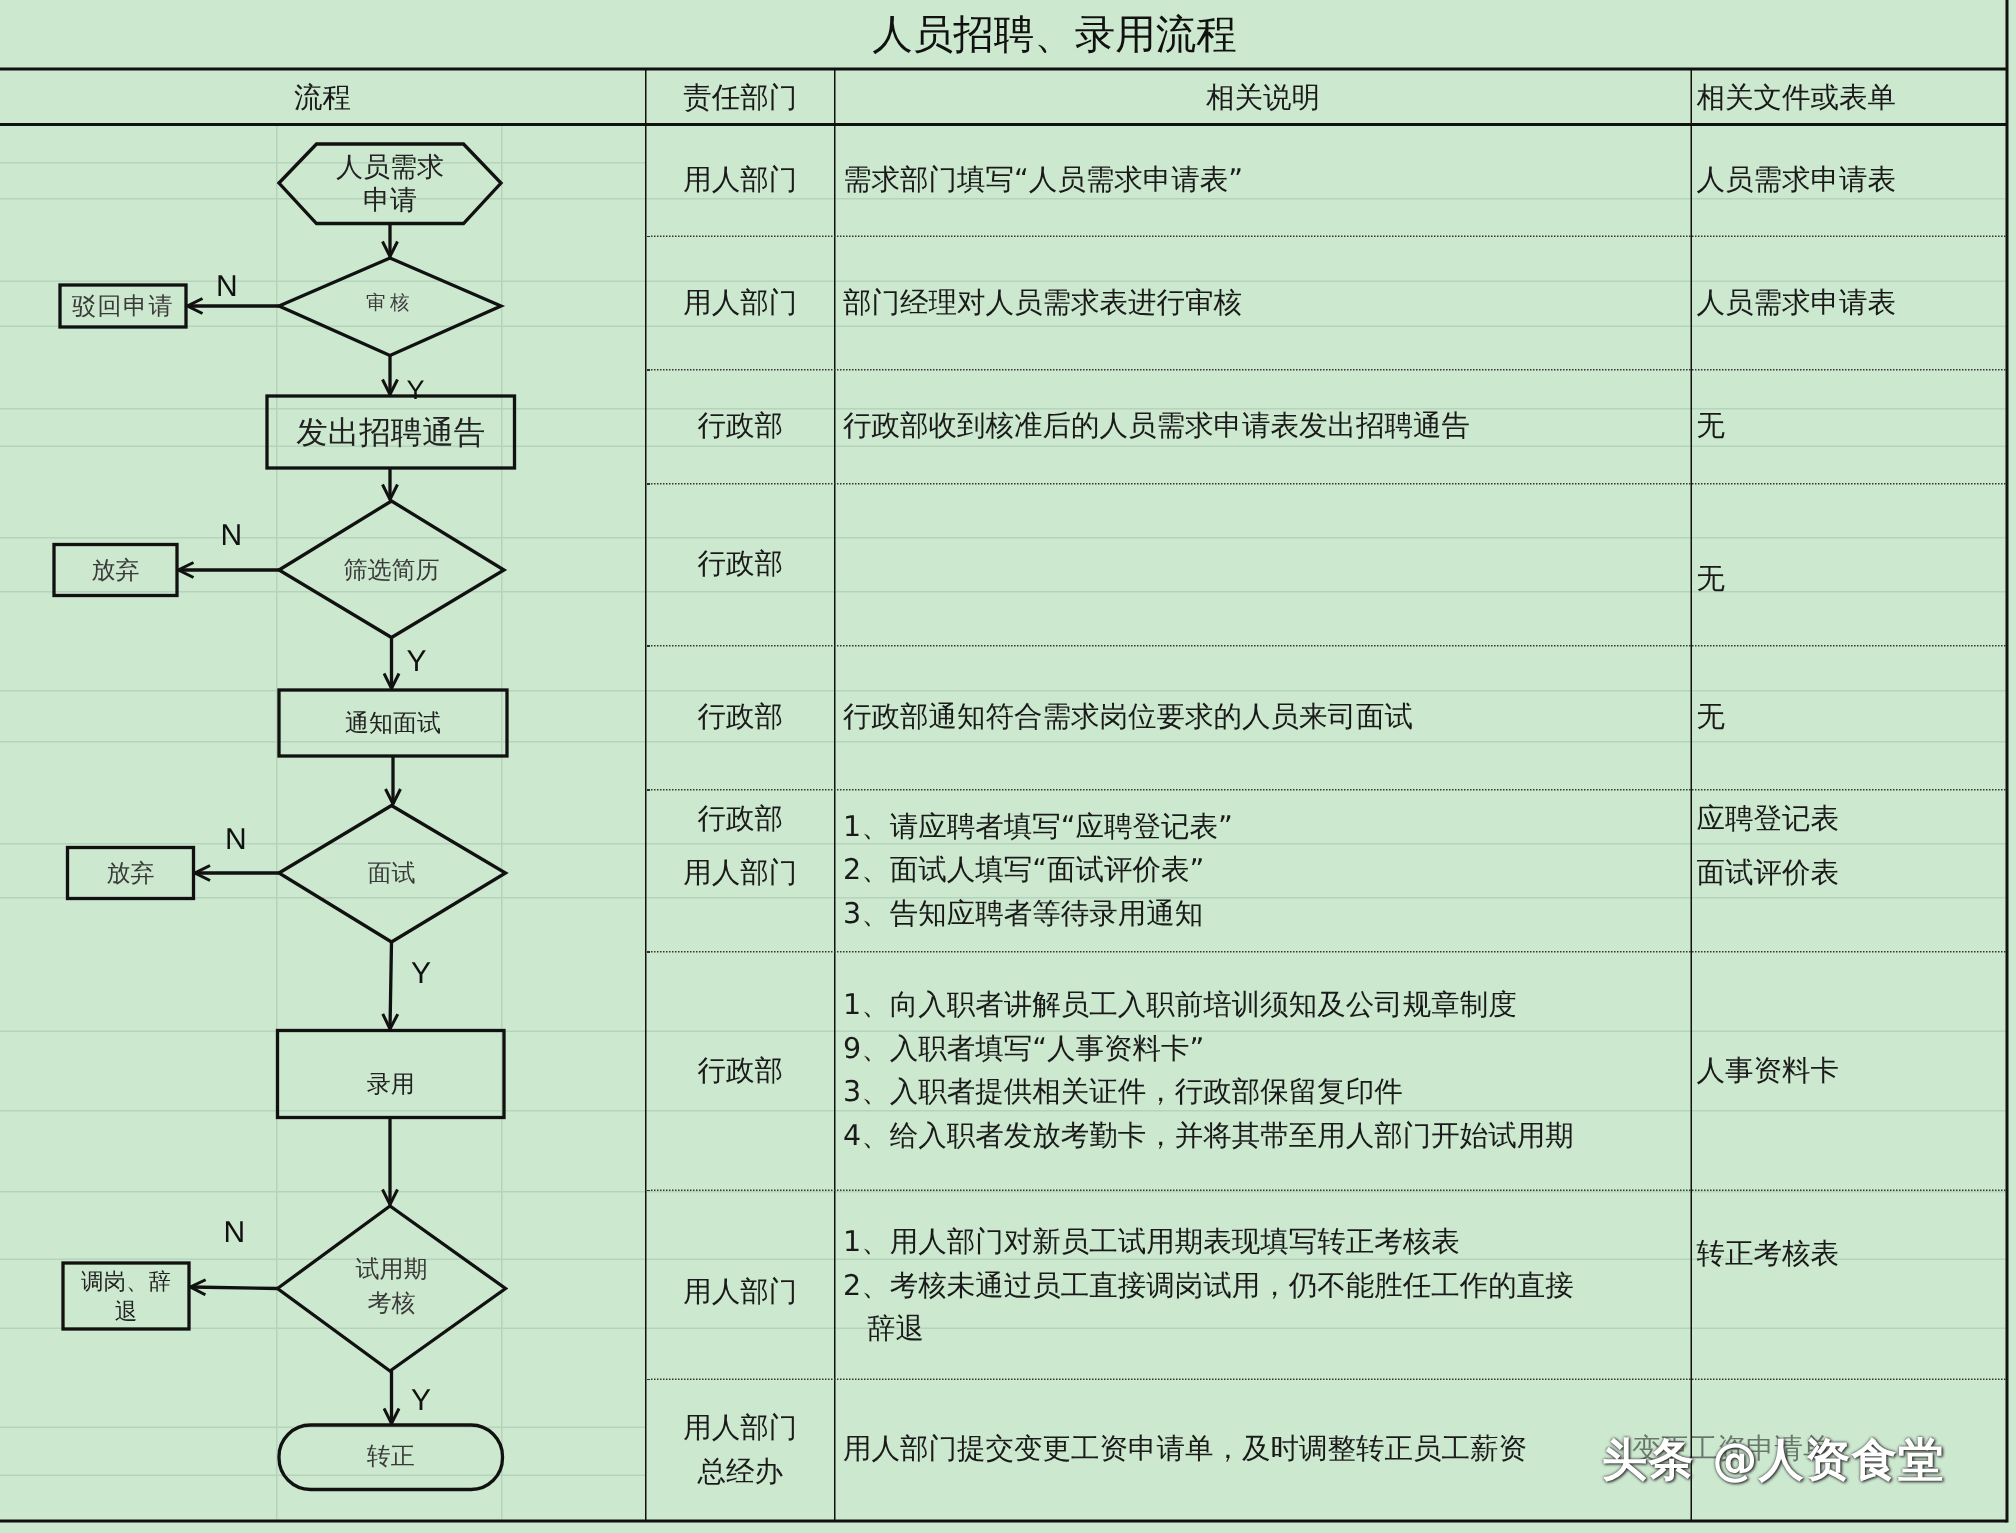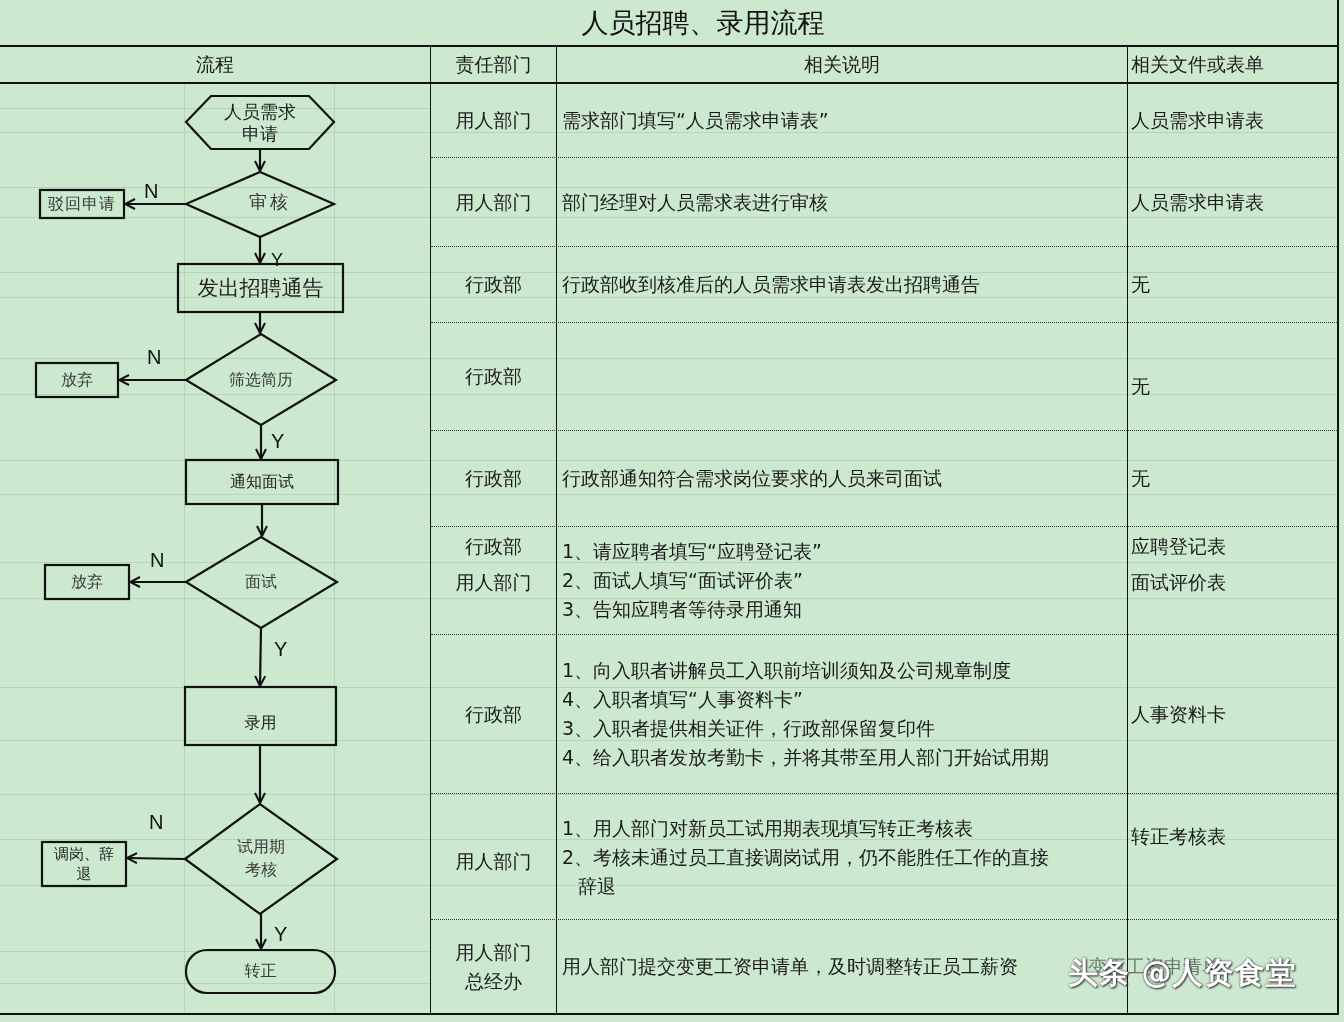--- a/index.html
+++ b/index.html
@@ -145,21 +145,21 @@
   <div class="cell doc" style="top:528px;height:70px;justify-content:flex-start;line-height:36px">
     <span>应聘登记表</span>
     <span>面试评价表</span>
   </div>
 
   <div class="cell dept" style="top:635px;height:158px">
       <span>行政部</span>
     </div>
   <div class="cell desc" style="top:655px;height:118px">
     <span>1、向入职者讲解员工入职前培训须知及公司规章制度</span>
-    <span>4、入职者填写“人事资料卡”</span>
+    <span>9、入职者填写“人事资料卡”</span>
     <span>3、入职者提供相关证件，行政部保留复印件</span>
     <span>4、给入职者发放考勤卡，并将其带至用人部门开始试用期</span>
   </div>
   <div class="cell doc" style="top:635px;height:158px">
       <span>人事资料卡</span>
     </div>
 
   <div class="cell dept" style="top:794px;height:125px;padding-top:10px;box-sizing:border-box">
       <span>用人部门</span>
     </div>
@@ -229,21 +229,21 @@
       <line x1="260" y1="745" x2="260" y2="803" marker-end="url(#arr)"></line>
       <line x1="185" y1="859" x2="127" y2="858" marker-end="url(#arr)"></line>
       <line x1="261" y1="914" x2="261" y2="949" marker-end="url(#arr)"></line>
     </g>
   </svg>
 
   <div class="node-label" style="left:200px;top:96px;width:120px;height:53px;flex-direction:column;font-size:18px;line-height:22px">
     <span>人员需求</span>
     <span>申请</span>
   </div>
-  <div class="node-label serif" style="left:220px;top:188px;width:100px;height:28px;font-size:18px;letter-spacing:3px">审核</div>
+  <div class="node-label serif" style="left:210px;top:188px;width:100px;height:28px;font-size:13px;letter-spacing:3px">审核</div>
   <div class="node-label serif" style="left:40px;top:190px;width:84px;height:28px;font-size:16px;letter-spacing:1px">驳回申请</div>
   <div class="node-label" style="left:178px;top:264px;width:165px;height:48px;font-size:21px">发出招聘通告</div>
   <div class="node-label serif" style="left:206px;top:366px;width:110px;height:28px;font-size:16px">筛选简历</div>
   <div class="node-label serif" style="left:36px;top:363px;width:82px;height:34px;font-size:16px">放弃</div>
   <div class="node-label" style="left:186px;top:460px;width:152px;height:44px;font-size:16px">通知面试</div>
   <div class="node-label serif" style="left:211px;top:568px;width:100px;height:28px;font-size:16px">面试</div>
   <div class="node-label serif" style="left:45px;top:565px;width:84px;height:34px;font-size:16px">放弃</div>
   <div class="node-label" style="left:185px;top:687px;width:151px;height:72px;font-size:16px">录用</div>
   <div class="node-label serif" style="left:211px;top:834px;width:100px;height:48px;flex-direction:column;font-size:16px;line-height:23px">
     <span>试用期</span>

